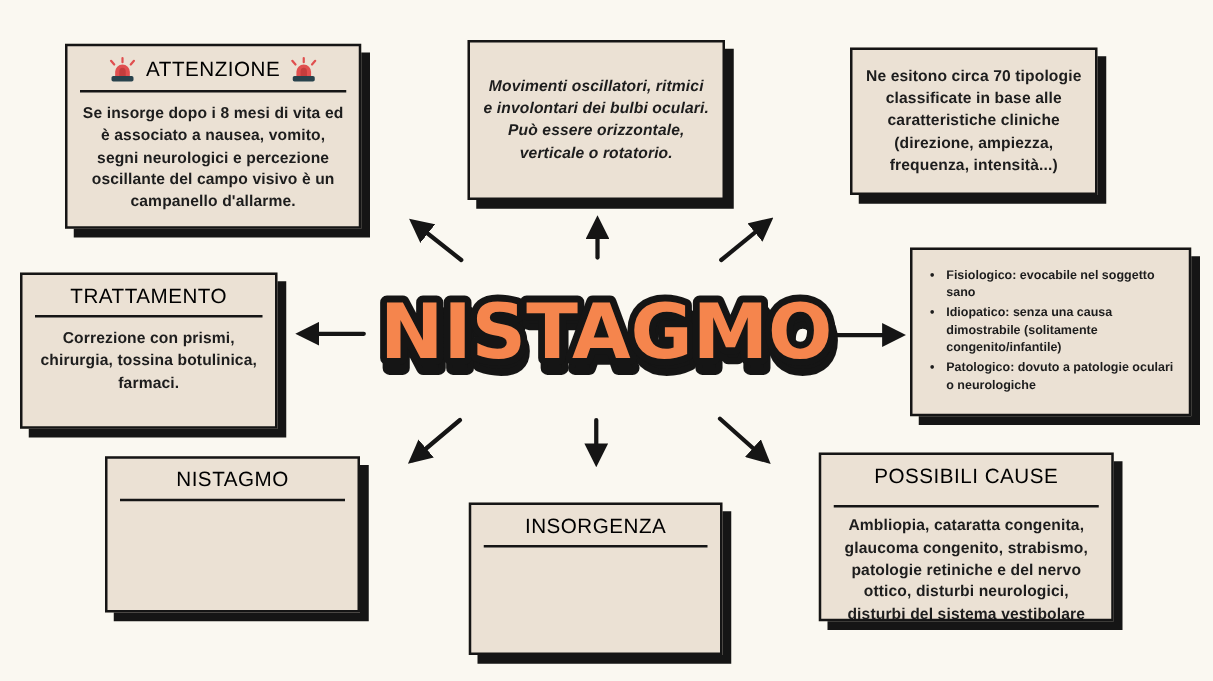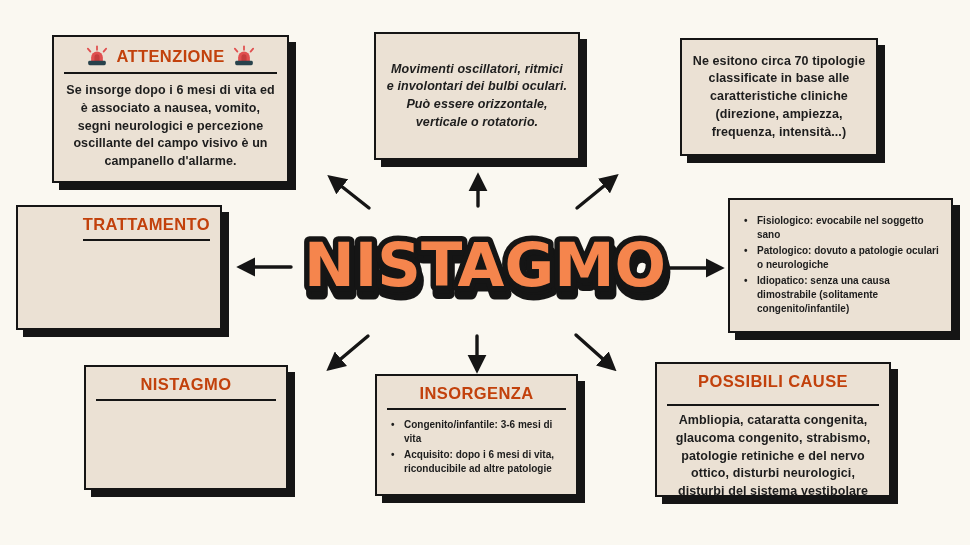--- a/index.html
+++ b/index.html
@@ -23,22 +23,22 @@
     z-index:2;
   }
   .v-center{justify-content:center;}
   .box-header{
     display:flex;align-items:center;justify-content:center;gap:7px;
     border-bottom:2px solid #151515;
     padding-bottom:5px;margin-bottom:8px;
     flex:0 0 auto;
   }
   .box-title{
-    font-size:16.5px;font-weight:700;letter-spacing:0.4px;
-    color:#c2410c;white-space:nowrap;
+    font-size:16.5px;font-weight:400;letter-spacing:0.4px;
+    color:#000000;white-space:nowrap;
   }
   .box-body{
     font-size:12.5px;font-weight:700;line-height:1.42;
     text-align:center;letter-spacing:0.1px;
   }
   ul.box-list{
     list-style:none;margin:0;padding:0 0 0 4px;
     font-size:10px;font-weight:700;line-height:1.4;
     text-align:left;
   }
@@ -105,59 +105,56 @@
         <g stroke="#e04f4f" stroke-width="2.4" stroke-linecap="round">
           <line x1="7" y1="9" x2="3.5" y2="5"></line>
           <line x1="16" y1="6.5" x2="16" y2="2"></line>
           <line x1="25" y1="9" x2="28.5" y2="5"></line>
         </g>
         <path d="M8,22 L8,17 a8,8 0 0 1 16,0 L24,22 Z" fill="#e04f4f"></path>
         <path d="M12.5,22 L12.5,17 a3.5,4.5 0 0 1 7,0 L19.5,22 Z" fill="#c43d3d"></path>
         <rect x="4" y="21.5" width="24" height="6" rx="2" fill="#28424c"></rect>
       </svg>
     </div>
-    <div class="box-body">Se insorge dopo i 6 mesi di vita ed è associato a nausea, vomito, segni neurologici e percezione oscillante del campo visivo è un campanello d'allarme.</div>
+    <div class="box-body">Se insorge dopo i 8 mesi di vita ed è associato a nausea, vomito, segni neurologici e percezione oscillante del campo visivo è un campanello d'allarme.</div>
   </div>
 
   <div class="box v-center" style="left:374px;top:32px;width:206px;height:128px;font-style:italic;">
     <div class="box-body">Movimenti oscillatori, ritmici e involontari dei bulbi oculari. Può essere orizzontale, verticale o rotatorio.</div>
   </div>
 
   <div class="box v-center" style="left:680px;top:38px;width:198px;height:118px;">
     <div class="box-body">Ne esitono circa 70 tipologie classificate in base alle caratteristiche cliniche (direzione, ampiezza, frequenza, intensità...)</div>
   </div>
 
-  <div class="box" style="left:16px;top:205px;width:206px;height:125px;align-items:flex-end;">
+  <div class="box" style="left:16px;top:218px;width:206px;height:125px;">
     <div class="box-header">
       <span class="box-title">TRATTAMENTO</span>
     </div>
+    <div class="box-body">Correzione con prismi, chirurgia, tossina botulinica, farmaci.</div>
   </div>
 
   <div class="box v-center" style="left:728px;top:198px;width:225px;height:135px;">
     <ul class="box-list">
       <li>Fisiologico: evocabile nel soggetto sano</li>
+      <li>Idiopatico: senza una causa dimostrabile (solitamente congenito/infantile)</li>
       <li>Patologico: dovuto a patologie oculari o neurologiche</li>
-      <li>Idiopatico: senza una causa dimostrabile (solitamente congenito/infantile)</li>
     </ul>
   </div>
 
   <div class="box" style="left:84px;top:365px;width:204px;height:125px;">
     <div class="box-header">
       <span class="box-title">NISTAGMO</span>
     </div>
   </div>
 
-  <div class="box" style="left:375px;top:374px;width:203px;height:122px;">
+  <div class="box" style="left:375px;top:402px;width:203px;height:122px;gap:24px;">
     <div class="box-header">
       <span class="box-title">INSORGENZA</span>
     </div>
-    <ul class="box-list">
-      <li>Congenito/infantile: 3-6 mesi di vita</li>
-      <li>Acquisito: dopo i 6 mesi di vita, riconducibile ad altre patologie</li>
-    </ul>
   </div>
 
   <div class="box" style="left:655px;top:362px;width:236px;height:135px;">
     <div class="box-header" style="margin-bottom:6px;padding-bottom:13px;">
       <span class="box-title">POSSIBILI CAUSE</span>
     </div>
     <div class="box-body">Ambliopia, cataratta congenita, glaucoma congenito, strabismo, patologie retiniche e del nervo ottico, disturbi neurologici, disturbi del sistema vestibolare</div>
   </div>
 
 </div>

